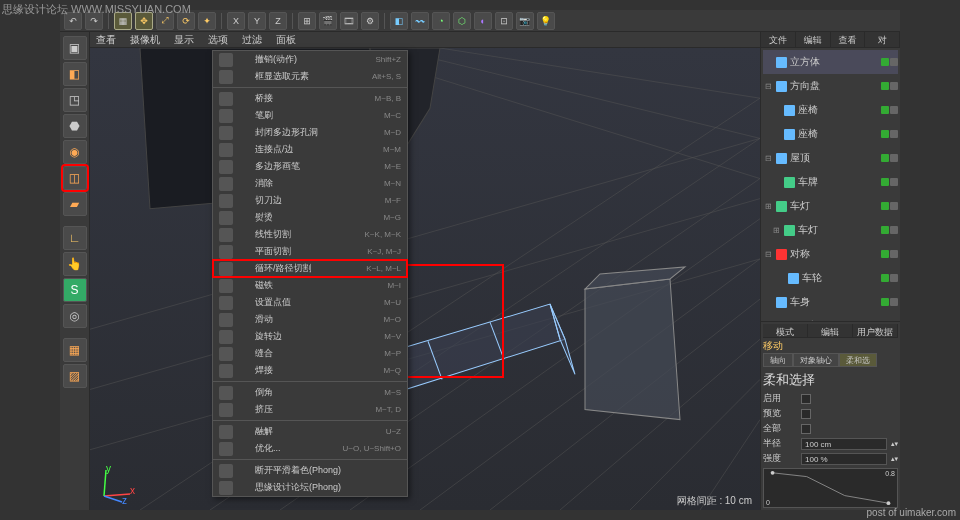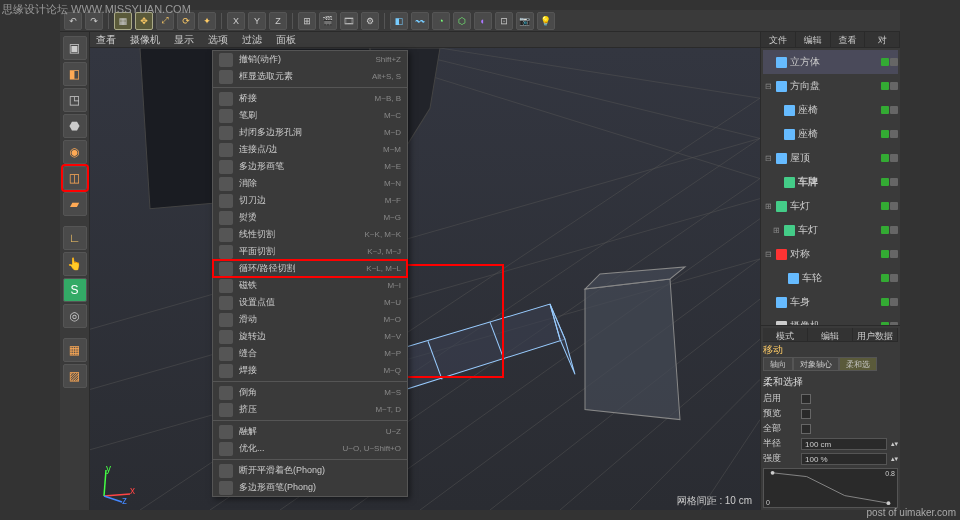--- a/index.html
+++ b/index.html
@@ -20,21 +20,21 @@
 .viewport{flex:1;position:relative;background:#2d2d35;overflow:hidden}
 .vp-menubar{height:16px;background:#3a3a3a;border-bottom:1px solid #2a2a2a;display:flex;align-items:center;padding:0 6px;gap:14px;font-size:9px;color:#aaa}
 .vp-title{position:absolute;top:18px;left:4px;background:rgba(60,60,60,.9);padding:2px 6px;font-size:9px;border:1px solid #555}
 .grid{position:absolute;inset:0;top:16px}
 .grid svg{width:100%;height:100%}
 .axis-gizmo{position:absolute;bottom:6px;left:6px;width:40px;height:40px}
 .vp-status{position:absolute;bottom:2px;right:8px;font-size:9px;color:#aaa}
 .redbox{position:absolute;border:2px solid #f00}
 
 .ctxmenu{position:absolute;top:18px;left:122px;width:196px;background:#3a3a3a;border:1px solid #555;box-shadow:2px 2px 6px rgba(0,0,0,.5);z-index:50}
-.ctxmenu .item{display:flex;align-items:center;height:17px;padding:0 6px;gap:6px}
+.ctxmenu .item{display:flex;align-items:center;height:17px;padding:0 6px;gap:22px}
 .ctxmenu .ico{width:14px;height:14px;background:#555;border-radius:2px;flex-shrink:0;font-size:8px;display:flex;align-items:center;justify-content:center}
 .ctxmenu .lbl{flex:1;font-size:9px;white-space:nowrap}
 .ctxmenu .sc{font-size:8px;color:#888}
 .ctxmenu .sep{height:1px;background:#555;margin:2px 0}
 .ctxmenu .item.hl{outline:2px solid #f00;outline-offset:-1px}
 
 .rightpanel{width:140px;background:#3a3a3a;border-left:1px solid #2a2a2a;display:flex;flex-direction:column}
 .rp-tabs{height:16px;display:flex;background:#333;border-bottom:1px solid #2a2a2a}
 .rp-tab{flex:1;text-align:center;font-size:9px;line-height:16px;border-right:1px solid #2a2a2a}
 .tree{flex:1;overflow:hidden;padding:2px;font-size:9px}
@@ -301,21 +301,21 @@
             <span class="sc">U~O, U~Shift+O</span>
           </div>
           <div class="sep"></div>
           <div class="item">
             <span class="ico"></span>
             <span class="lbl">断开平滑着色(Phong)</span>
             <span class="sc"></span>
           </div>
           <div class="item">
             <span class="ico"></span>
-            <span class="lbl">多边形画笔(Phong)</span>
+            <span class="lbl">思缘设计论坛(Phong)</span>
             <span class="sc"></span>
           </div>
         </div>
     </div>
 
     <div class="rightpanel">
       <div class="rp-tabs">
         <div class="rp-tab">文件</div>
         <div class="rp-tab">编辑</div>
         <div class="rp-tab">查看</div>
@@ -360,21 +360,21 @@
           </div>
           <div class="row" style="padding-left: 2px;">
             <span class="exp">⊟</span>
             <span class="tico" style="background:#6bf"></span>
             <span>屋顶</span>
             <span class="tags">
               <span class="tag" style="background:#3a3"></span>
               <span class="tag" style="background:#666"></span>
             </span>
           </div>
-          <div class="row" style="padding-left: 10px; font-weight: bold;">
+          <div class="row" style="padding-left: 10px;">
             <span class="exp"></span>
             <span class="tico" style="background:#4c8"></span>
             <span>车牌</span>
             <span class="tags">
               <span class="tag" style="background:#3a3"></span>
               <span class="tag" style="background:#666"></span>
             </span>
           </div>
           <div class="row" style="padding-left: 2px;">
             <span class="exp">⊞</span>
@@ -474,21 +474,21 @@
           <div class="rp-tab">用户数据</div>
         </div>
         <div class="arow">
             <span style="color:#fc6">移动</span>
           </div>
         <div class="atabs">
           <div class="atab">轴向</div>
           <div class="atab">对象轴心</div>
           <div class="atab sel">柔和选</div>
         </div>
-        <div style="font-size:10px;padding:2px 0;color:#ddd">柔和选择</div>
+        <div style="font-size:13px;padding:2px 0;color:#ddd">柔和选择</div>
         <div id="attrrows">
             <div class="arow">
               <span class="albl">启用</span>
               <span style="width:10px;height:10px;border:1px solid #666;background:#2a2a2a"></span>
             </div>
             <div class="arow">
               <span class="albl">预览</span>
               <span style="width:10px;height:10px;border:1px solid #666;background:#2a2a2a"></span>
             </div>
             <div class="arow">

